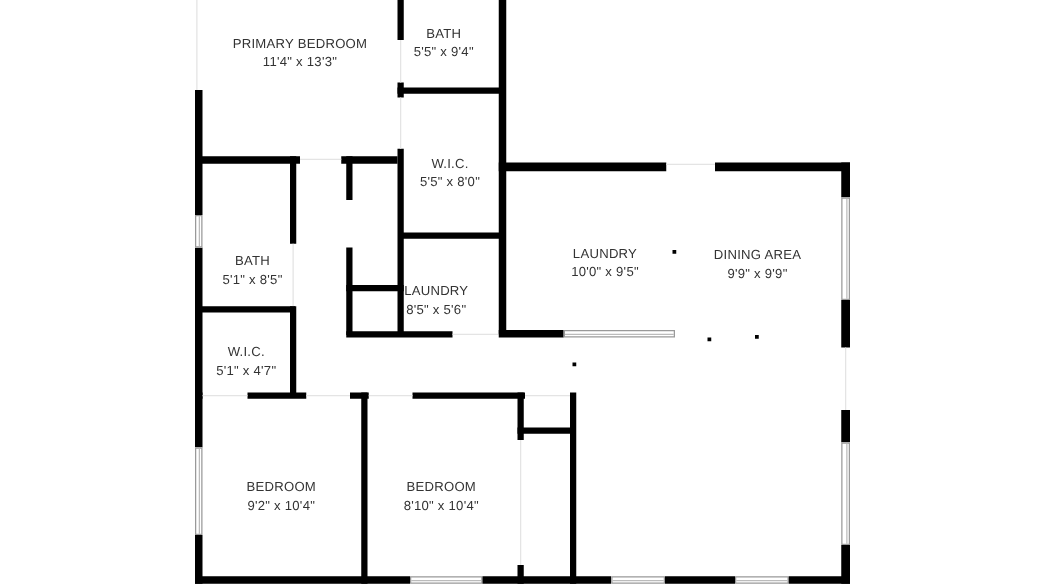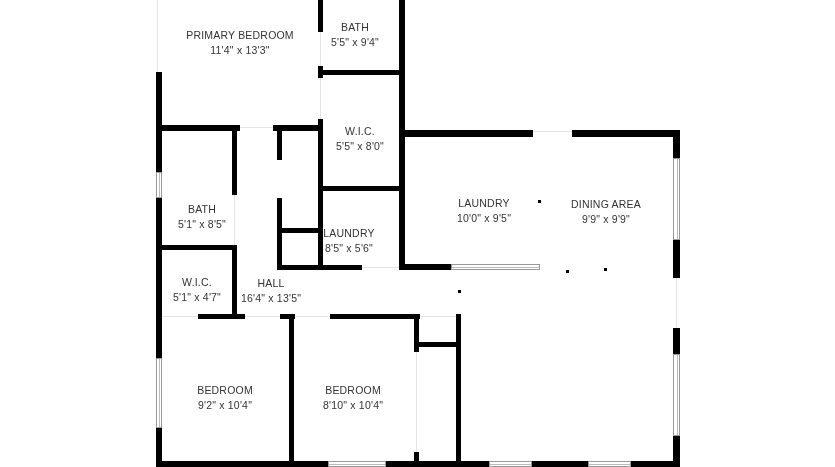--- a/index.html
+++ b/index.html
@@ -119,24 +119,20 @@
     <span class="dim">5'1" x 8'5"</span>
   </div>
   <div class="label" style="left:349px;top:241px;">
     <span class="name">LAUNDRY</span>
     <span class="dim">8'5" x 5'6"</span>
   </div>
   <div class="label" style="left:197px;top:290px;">
     <span class="name">W.I.C.</span>
     <span class="dim">5'1" x 4'7"</span>
   </div>
-  <div class="label" style="left:271px;top:291px;">
-    <span class="name">HALL</span>
-    <span class="dim">16'4" x 13'5"</span>
-  </div>
   <div class="label" style="left:484px;top:211px;">
     <span class="name">LAUNDRY</span>
     <span class="dim">10'0" x 9'5"</span>
   </div>
   <div class="label" style="left:606px;top:212px;">
     <span class="name">DINING AREA</span>
     <span class="dim">9'9" x 9'9"</span>
   </div>
   <div class="label" style="left:225px;top:398px;">
     <span class="name">BEDROOM</span>

